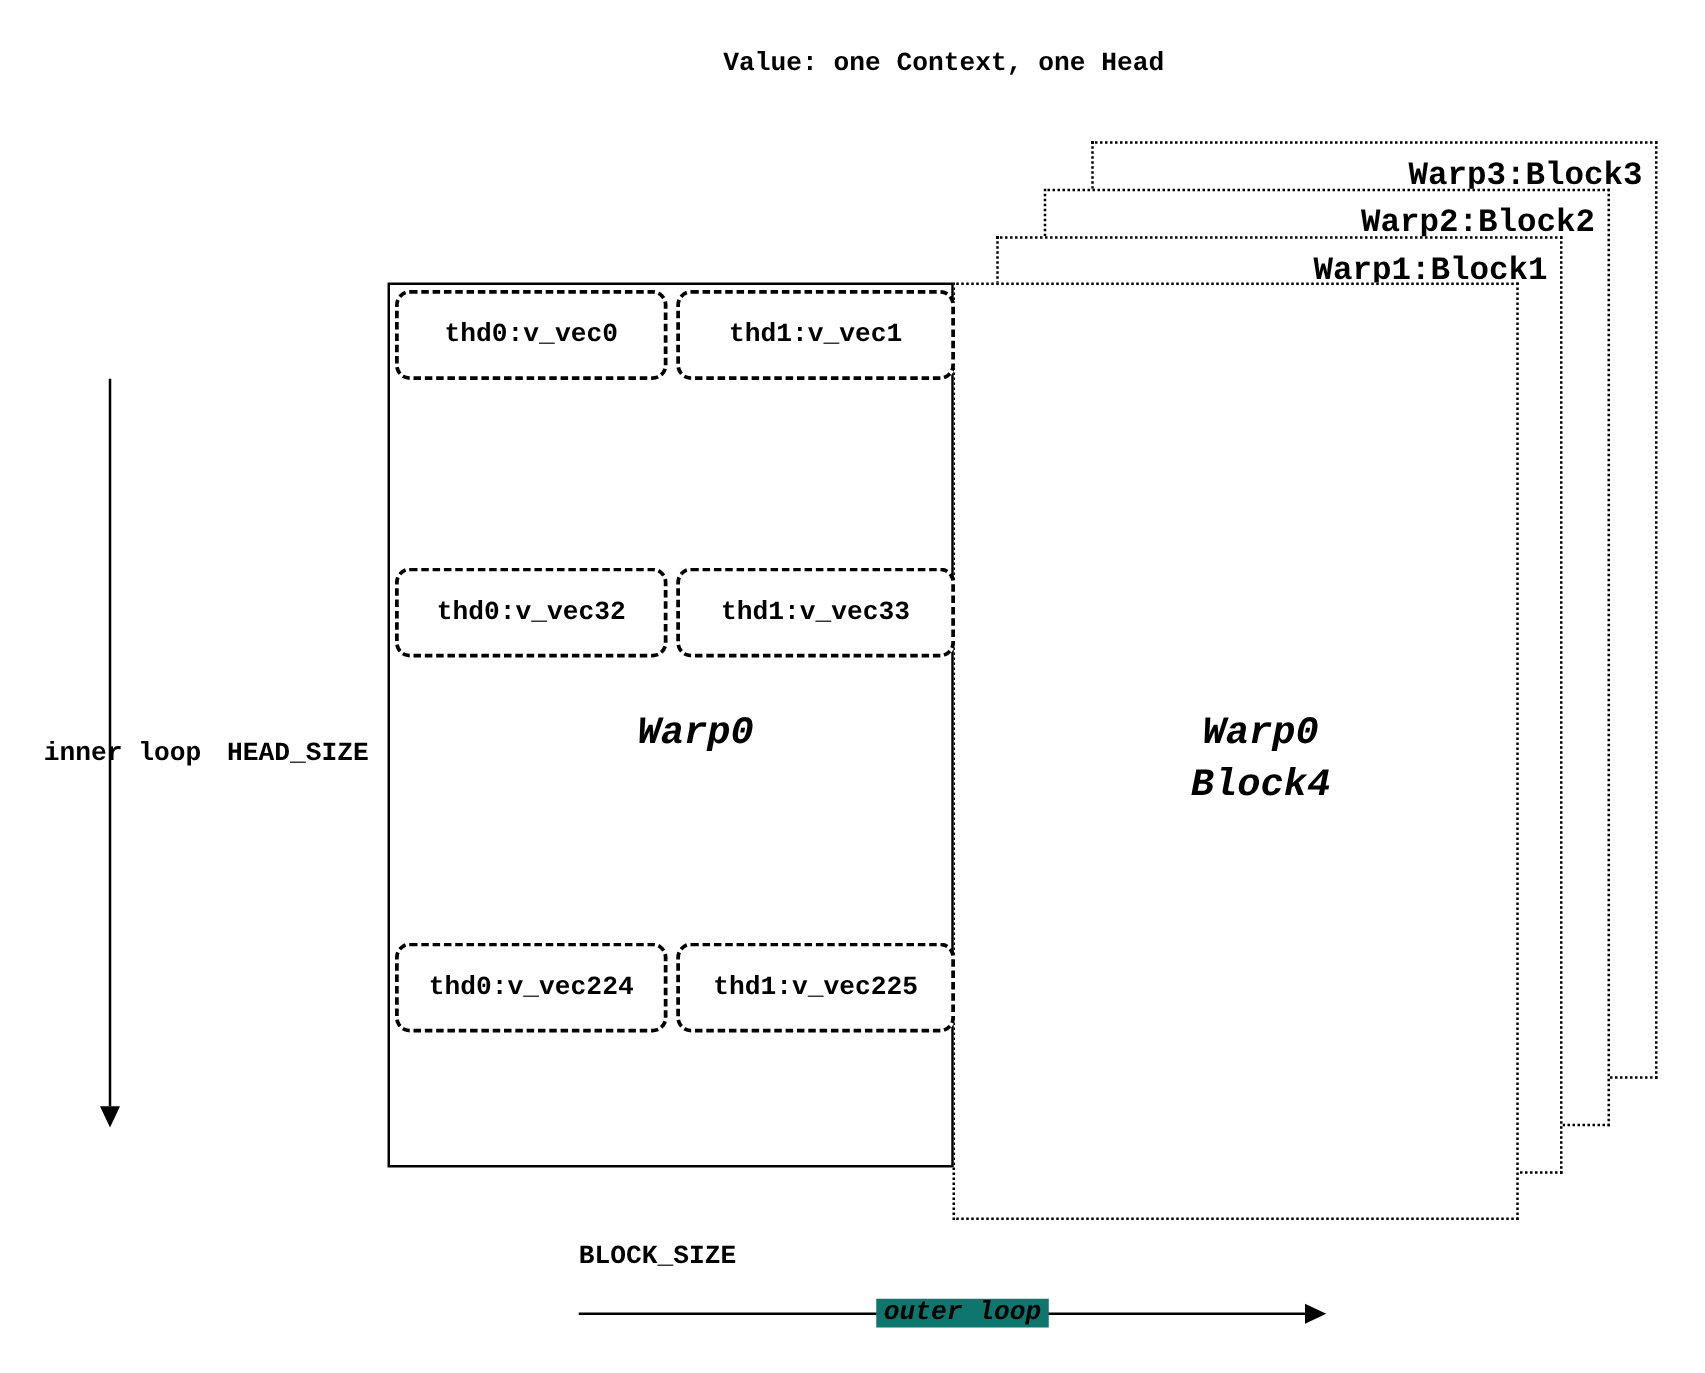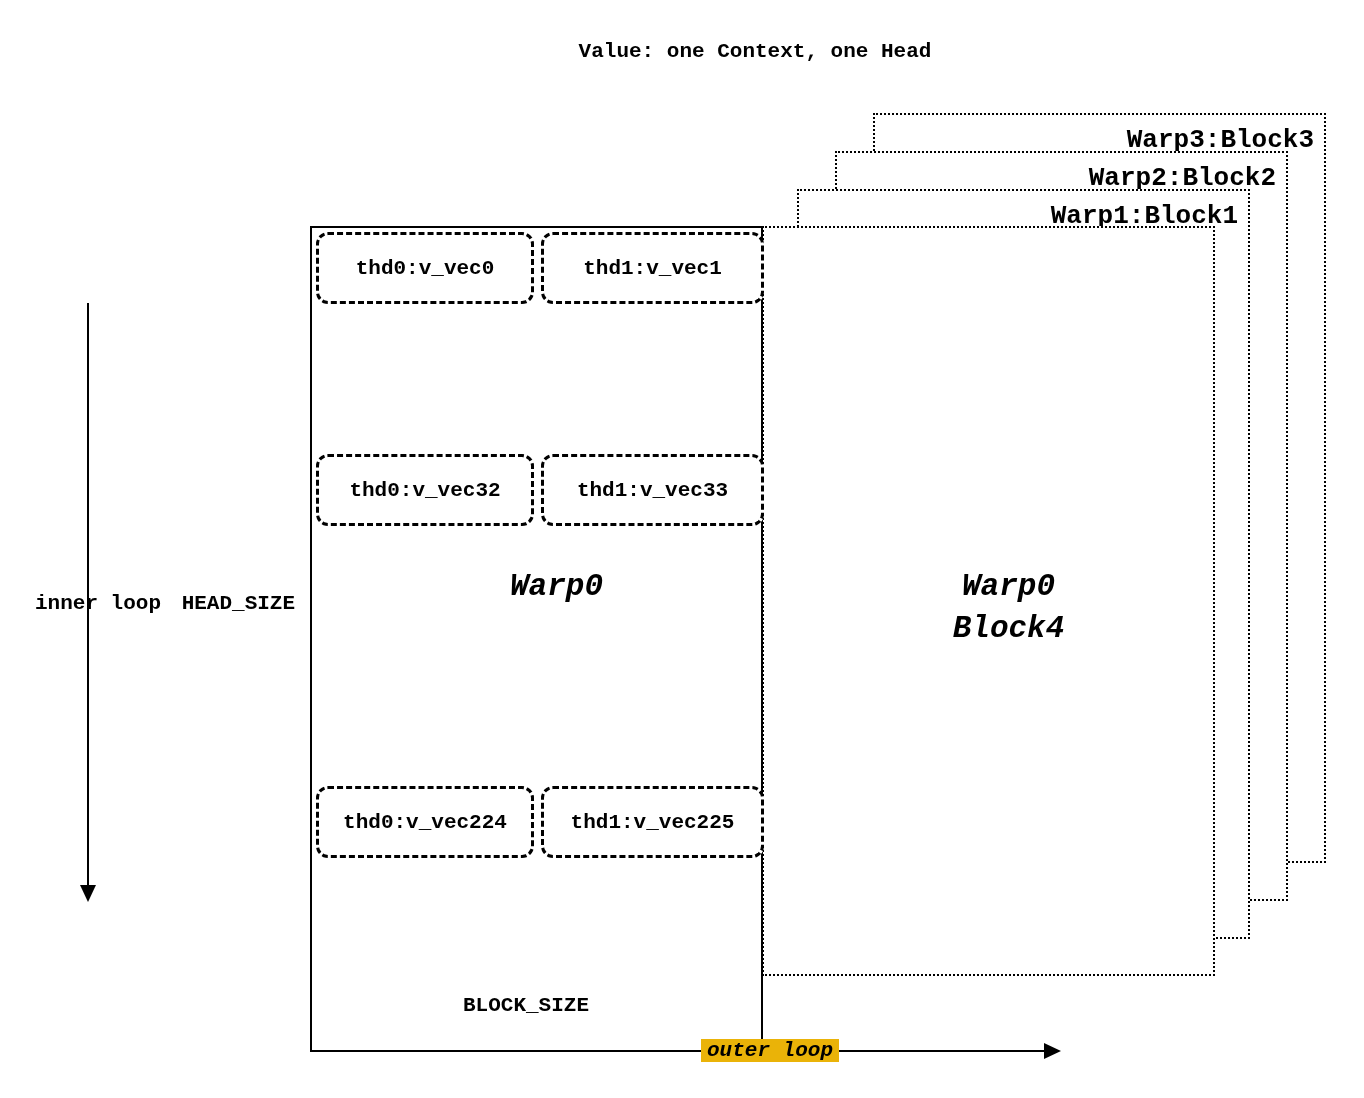--- a/index.html
+++ b/index.html
@@ -57,21 +57,21 @@
     display: flex;
     align-items: center;
     justify-content: center;
     font-size: 21px;
     white-space: nowrap;
   }
   .thd-left  { left: 2px;  width: 218px; }
   .thd-right { left: 227px; width: 223px; }
   .row0 { top: 2px; }
   .row1 { top: 224px; }
-  .row2 { top: 556px; }
+  .row2 { top: 524px; }
   .vline {
     position: absolute;
     left: 79px;
     top: 295px;
     width: 2px;
     height: 582px;
     background: #000;
   }
   .varrowhead {
     position: absolute;
@@ -112,21 +112,21 @@
     border-top: 8px solid transparent;
     border-bottom: 8px solid transparent;
     border-left: 17px solid #000;
   }
   .outer-label {
     position: absolute;
     left: 693px;
     top: 1031px;
     font-size: 21px;
     font-style: italic;
-    background: #eab308;
+    background: #0f766e;
     padding: 0 6px;
     z-index: 10;
     white-space: nowrap;
   }
   
   .z1 { z-index: 1; } .z2 { z-index: 2; } .z3 { z-index: 3; }
   .z4 { z-index: 4; } .z5 { z-index: 5; }
   .z6 { z-index: 6; }
 </style>
 </head>
@@ -148,21 +148,21 @@
     <span class="stack-label">Warp1:Block1</span>
   </div>
 
   <div class="rect dotted z4" style="left:754px; top:218px; width:453px; height:750px;">
     <div class="warp-label">
       <div>Warp0</div>
       <div>Block4</div>
     </div>
   </div>
 
-  <div class="rect solid z5" style="left:302px; top:218px; width:453px; height:826px;">
+  <div class="rect solid z5" style="left:302px; top:218px; width:453px; height:708px;">
 
     <div class="thd-box thd-left row0">
       <span>thd0:v_vec0</span>
     </div>
     <div class="thd-box thd-right row0">
       <span>thd1:v_vec1</span>
     </div>
 
     <div class="thd-box thd-left row1">
       <span>thd0:v_vec32</span>

